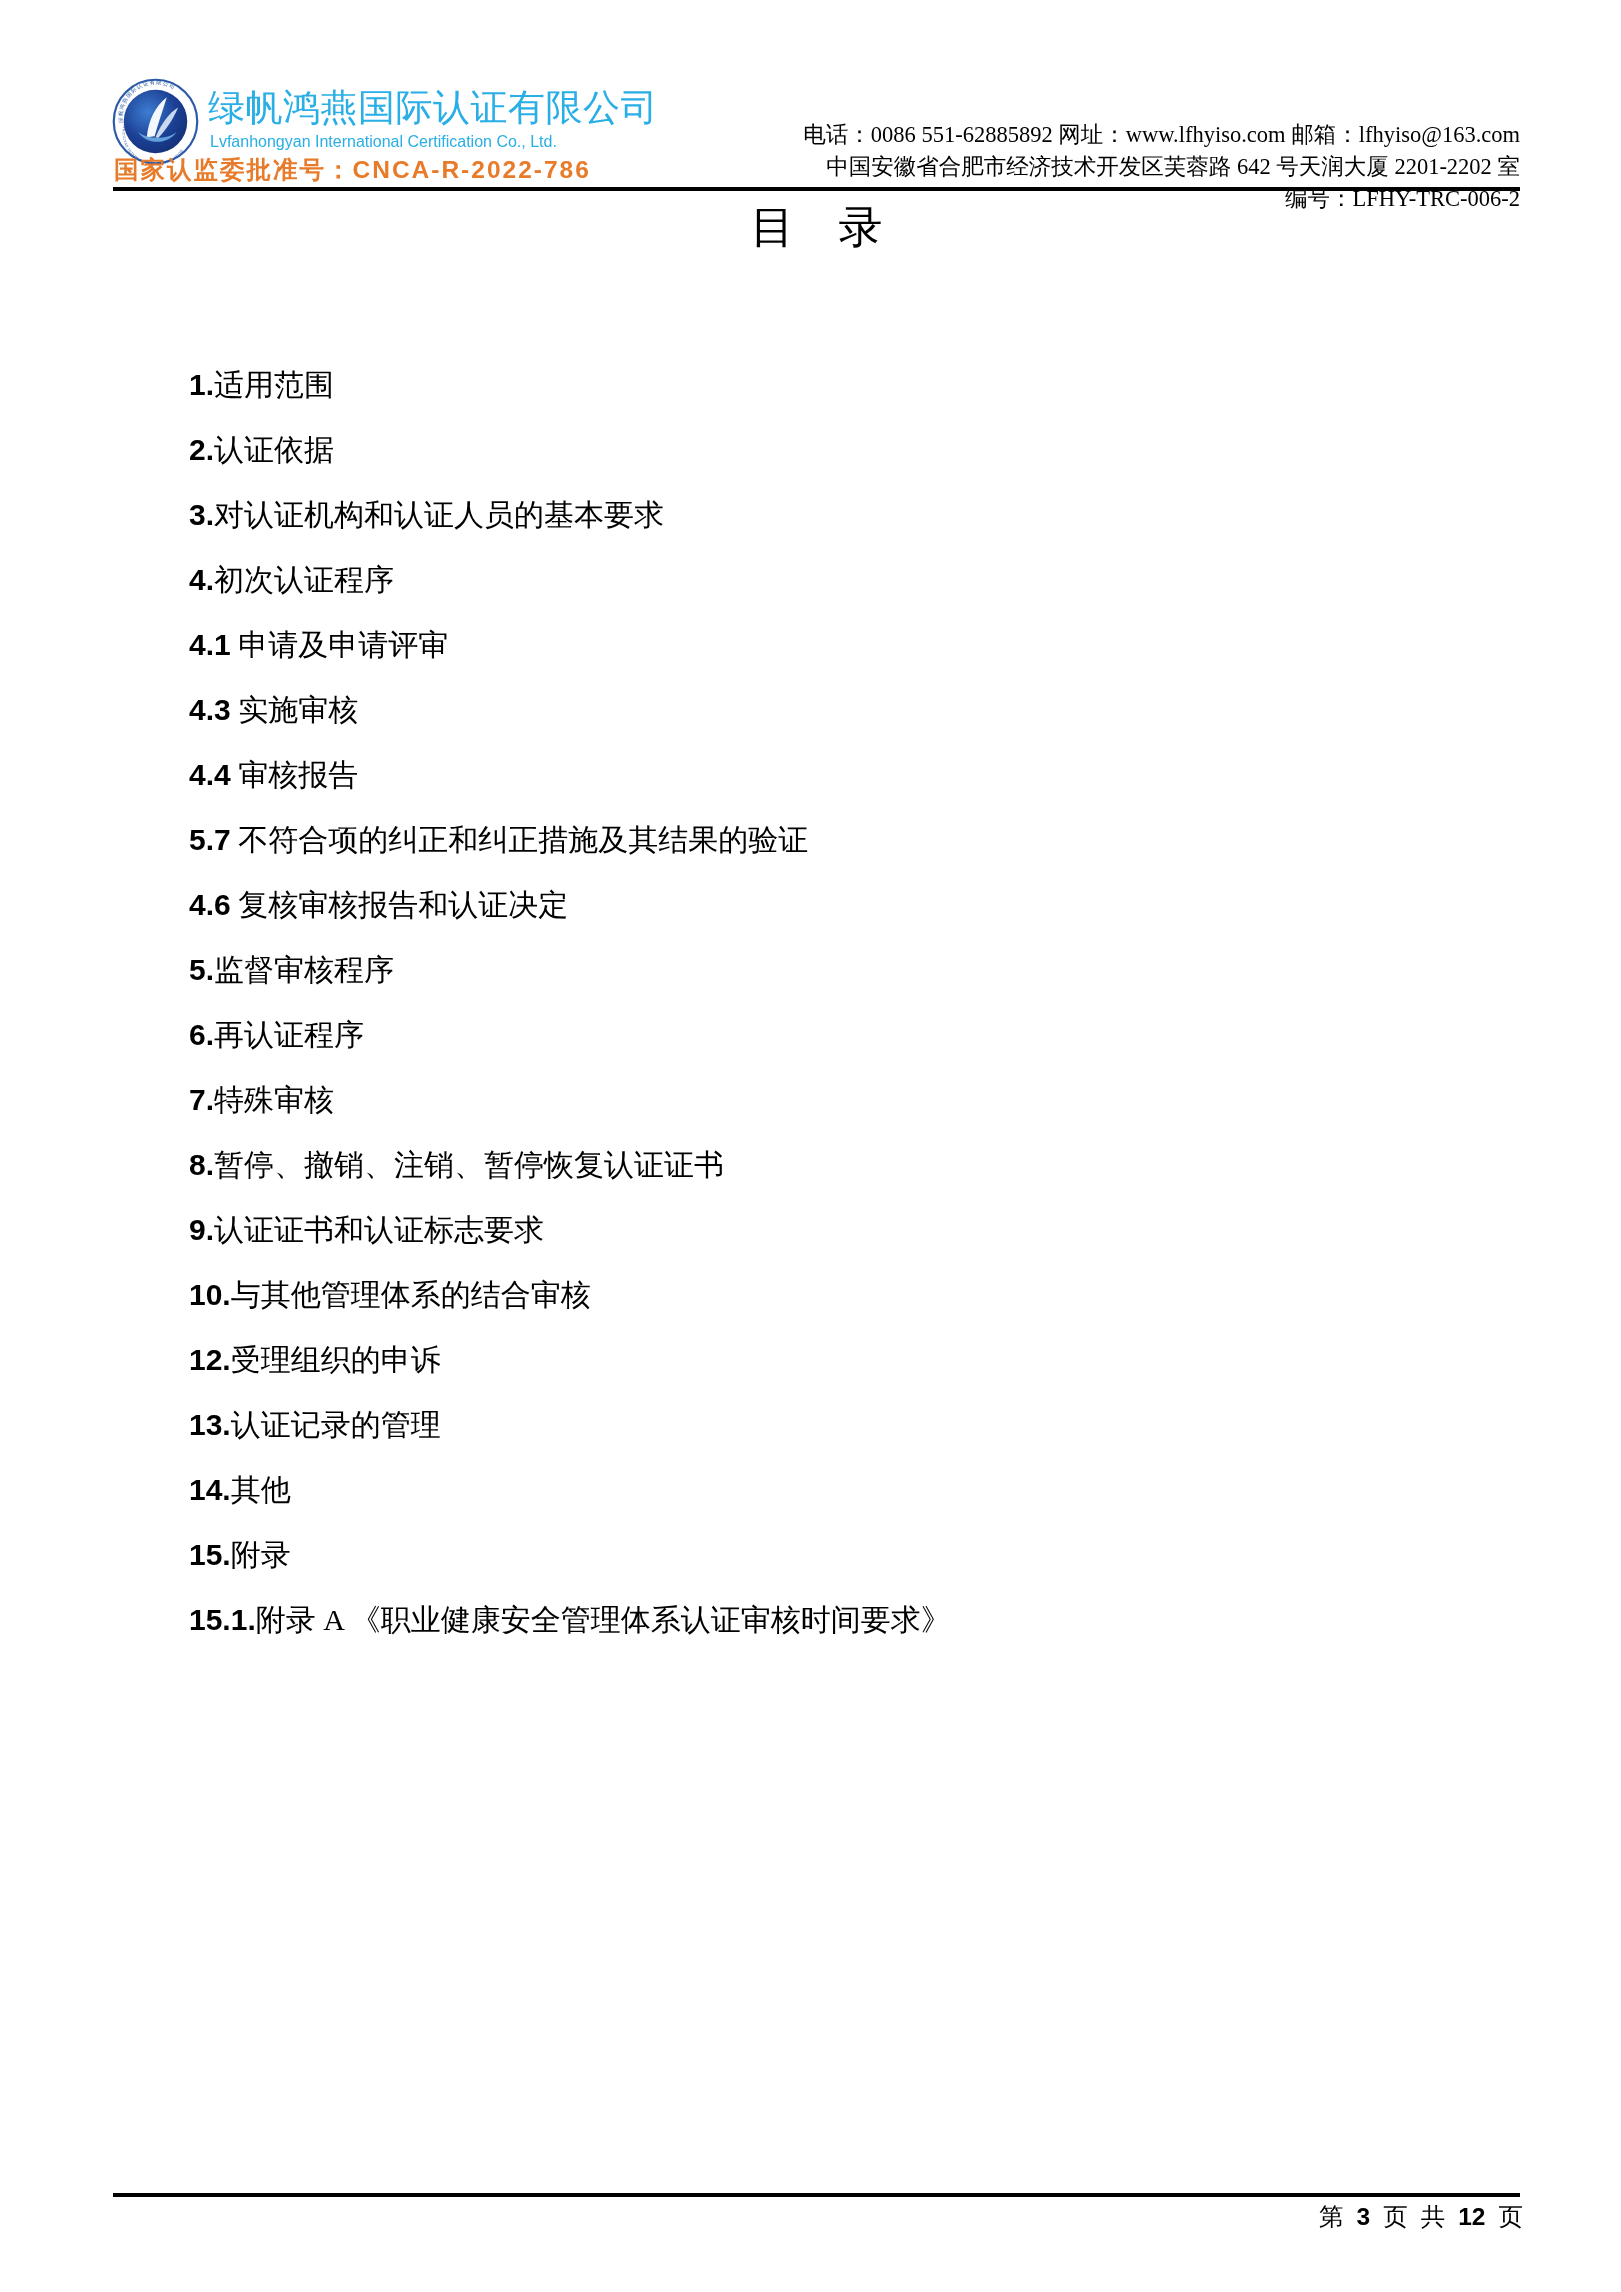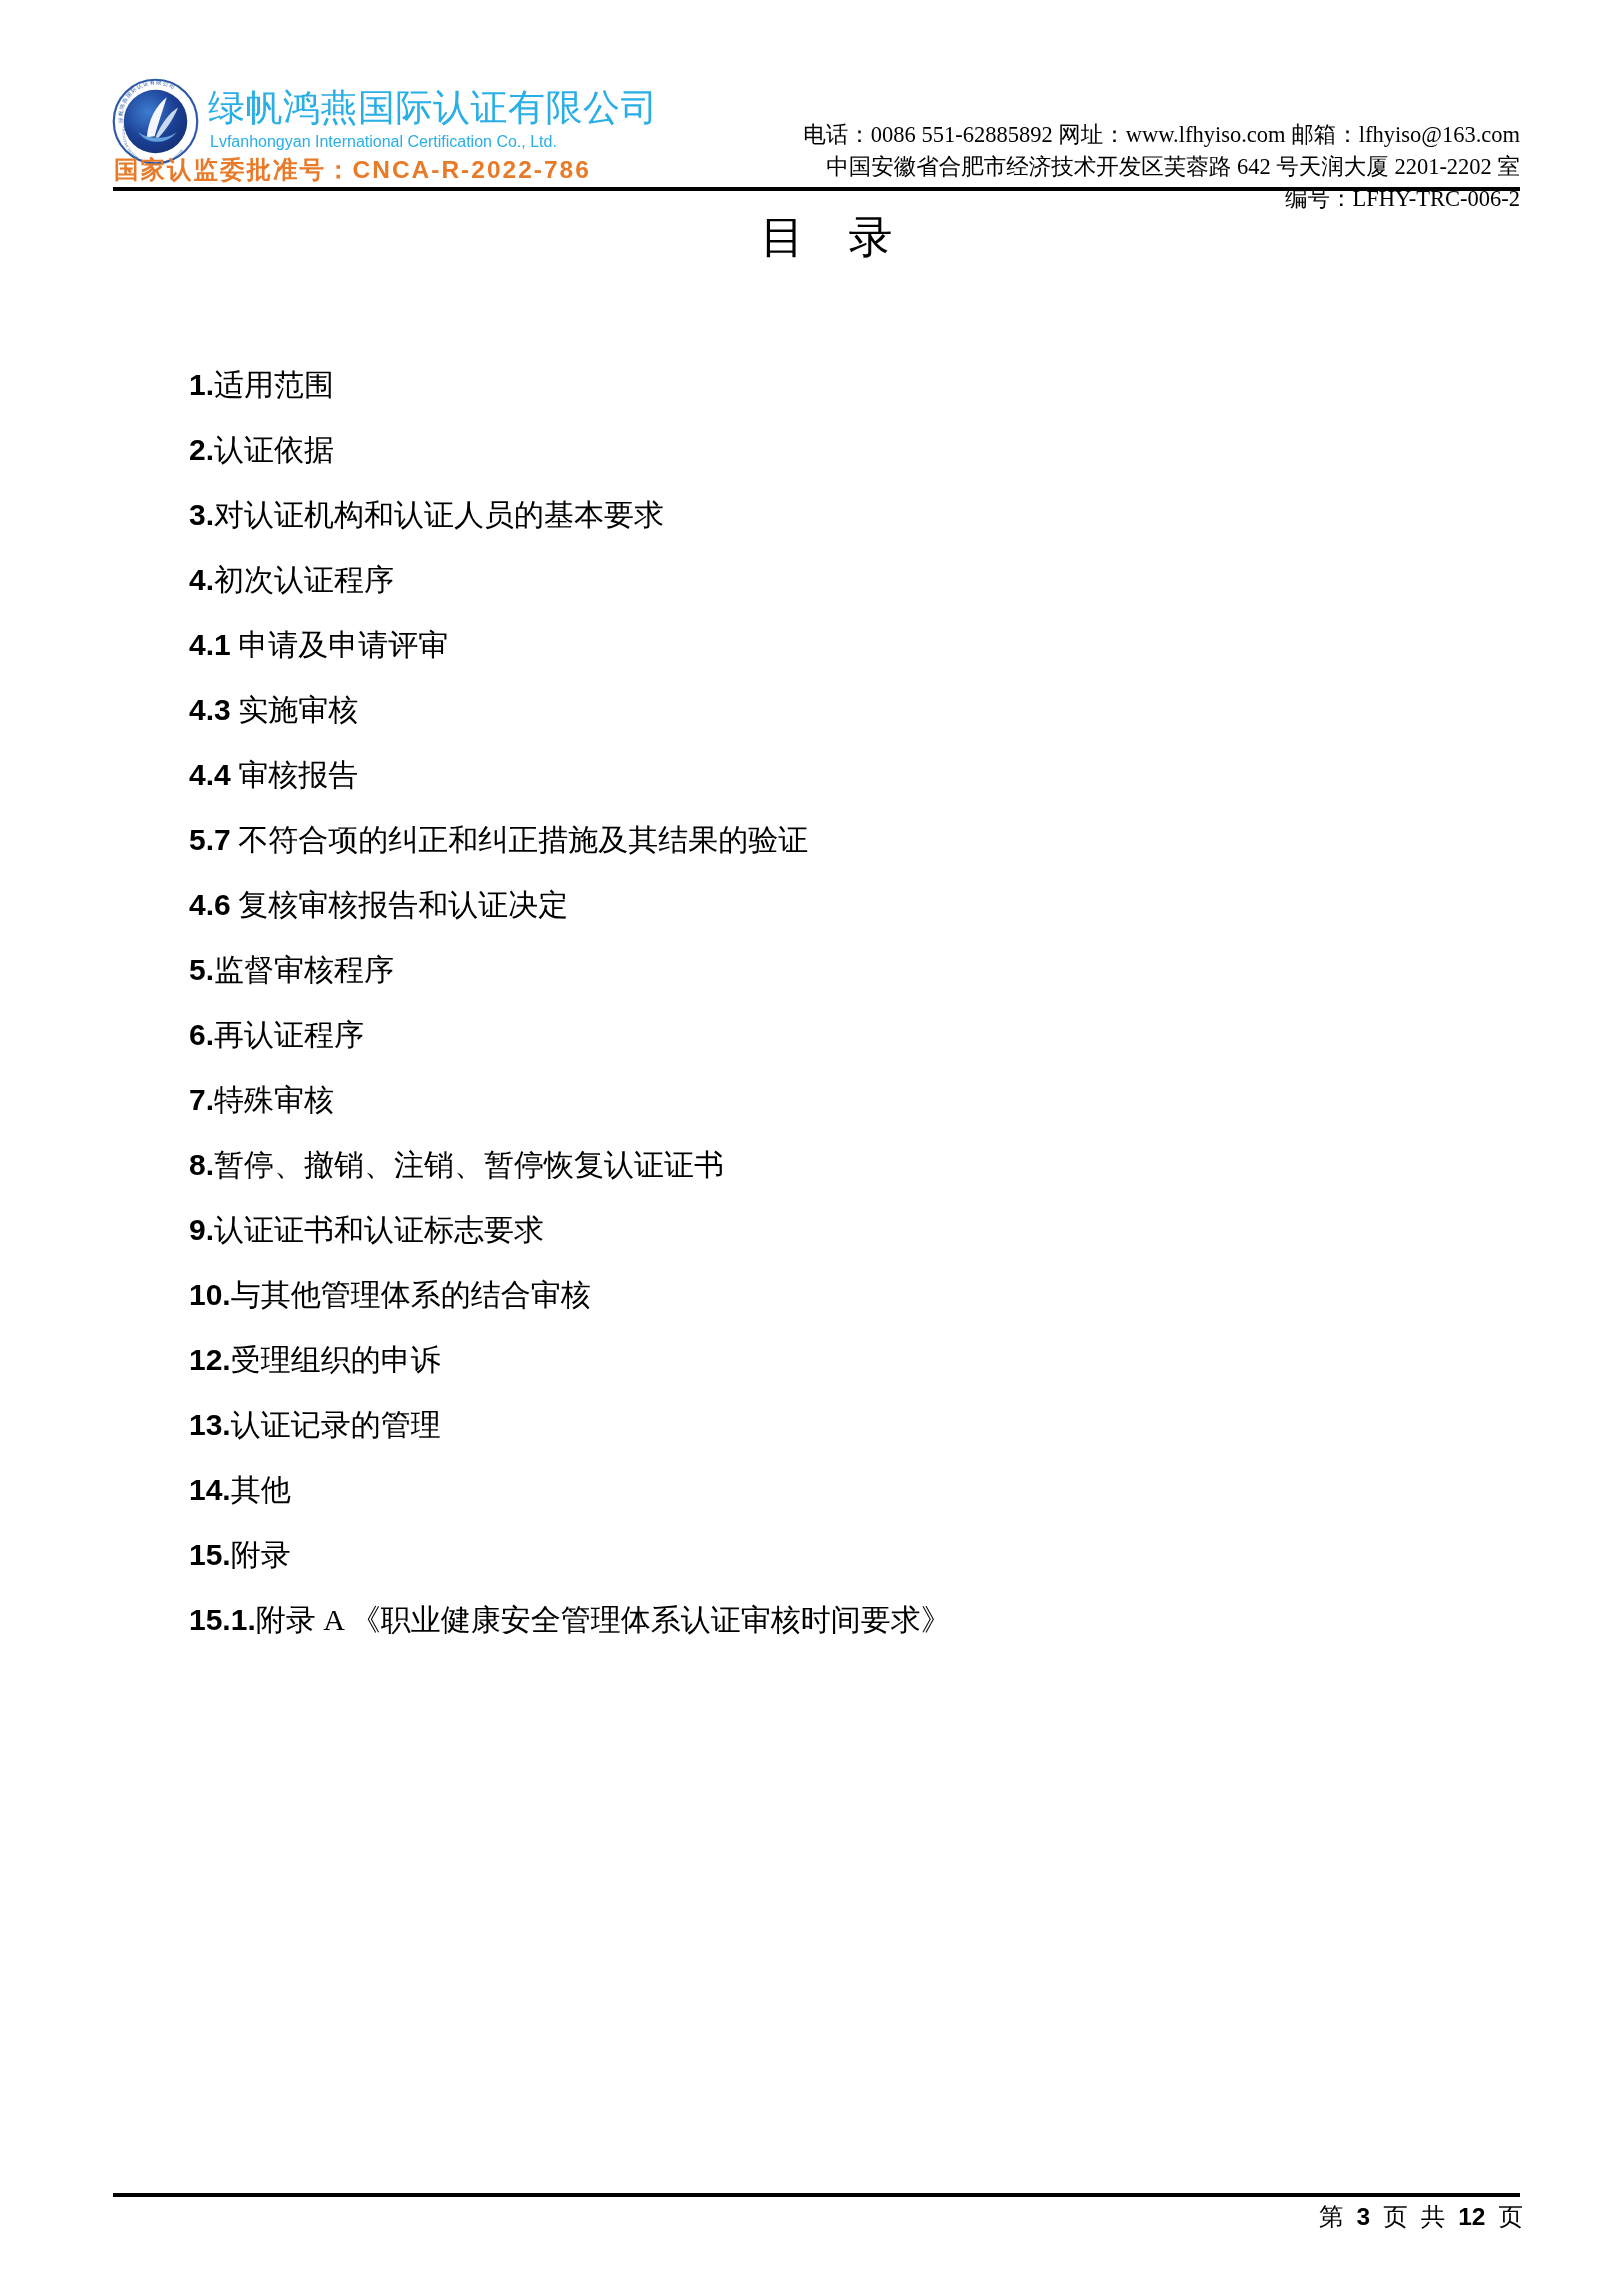--- a/index.html
+++ b/index.html
@@ -31,21 +31,21 @@
   .contact-block{
     position:absolute;right:101px;top:88px;text-align:right;
     font-size:22.5px;line-height:32px;white-space:nowrap;margin-top:31px;
   }
   .header-rule{
     position:absolute;left:113px;top:187px;width:1407px;height:3.9px;
     background:var(--rule-black,#000);
   }
   
   .doc-title{
-    position:absolute;left:113px;top:202px;width:1407px;margin:10px;
+    position:absolute;left:113px;top:202px;width:1407px;margin:0;
     text-align:center;font-size:44px;font-weight:400;line-height:51px;
   }
   
   .toc-list{
     position:absolute;left:177px;top:340px;margin:12px;padding:0;
     list-style:none;font-size:30px;line-height:65px;white-space:nowrap;
   }
   .toc-num{
     font-family:"Liberation Sans","DejaVu Sans",sans-serif;
     font-weight:700;

